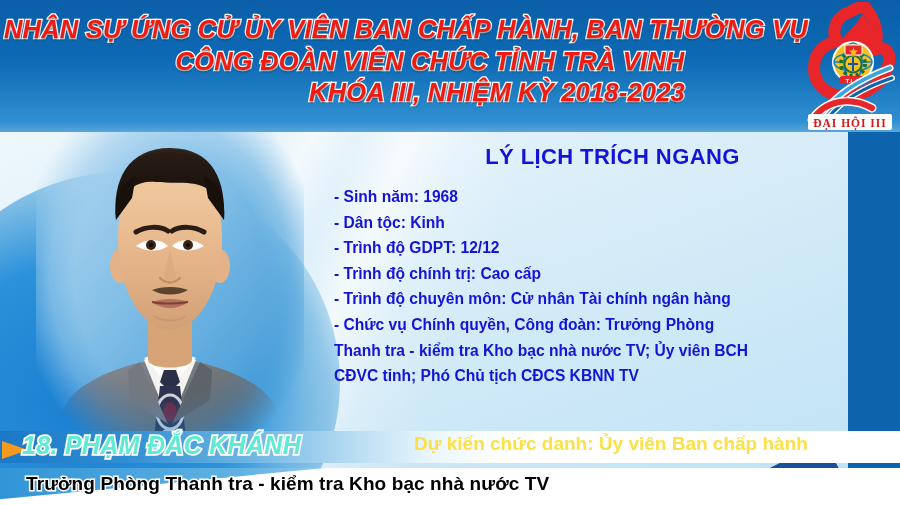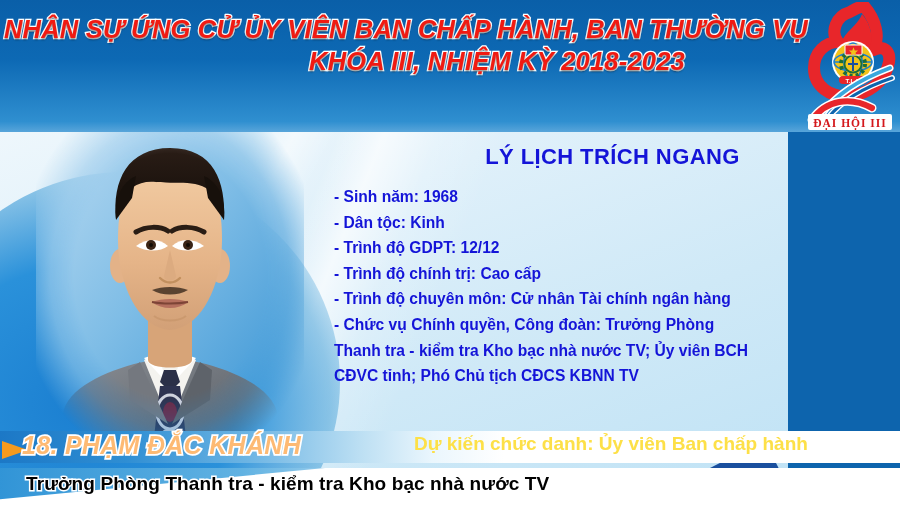--- a/index.html
+++ b/index.html
@@ -53,21 +53,21 @@
   #logo {
     position: absolute;
     right: 4px; top: 2px;
     width: 94px; height: 130px;
   }
 
   
   #body-panel {
     position: absolute;
     left: 0; top: 132px;
-    width: 788px; height: 373px;
+    width: 848px; height: 373px;
     background:
       linear-gradient(118deg,
         rgba(255,255,255,0.00) 0%,
         rgba(255,255,255,0.00) 26%,
         rgba(255,255,255,0.55) 30%,
         rgba(255,255,255,0.10) 34%,
         rgba(255,255,255,0.00) 40%),
       linear-gradient(112deg,
         rgba(255,255,255,0.00) 0%,
         rgba(255,255,255,0.00) 36%,
@@ -148,21 +148,21 @@
     position: absolute;
     left: 2px; top: 16px;
     width: 0; height: 0;
     border-top: 9px solid transparent;
     border-bottom: 9px solid transparent;
     border-left: 26px solid #f59a1e;
   }
   #person-name {
     position: absolute;
     left: 22px; top: 6px;
-    color: #fdba74;
+    color: #5eead4;
     font-size: 25px;
     font-weight: bold;
     font-style: italic;
     letter-spacing: .3px;
     -webkit-text-stroke: 3.4px #ffffff;
     paint-order: stroke fill;
     white-space: nowrap;
   }
   #expected-role {
     position: absolute;
@@ -203,20 +203,21 @@
   }
 </style>
 </head>
 <body>
 
 <div id="card">
 
   <div id="header">
     <div id="header-titles">
       <span class="hl" id="hl1">NHÂN SỰ ỨNG CỬ ỦY VIÊN BAN CHẤP HÀNH, BAN THƯỜNG VỤ</span>
+      <span class="hl" id="hl2">CÔNG ĐOÀN VIÊN CHỨC TỈNH TRÀ VINH</span>
       <span class="hl" id="hl3">KHÓA III, NHIỆM KỲ 2018-2023</span>
     </div>
 
     <svg id="logo" viewBox="0 0 94 130">
 
       <path d="M62 4 C74 18 78 34 72 48 C84 42 90 52 86 64 C82 80 66 92 48 94
                C28 96 12 84 12 66 C12 50 24 40 36 40 C28 30 34 14 48 10
                C52 8 58 4 62 4 Z" fill="none" stroke="#ffffff" stroke-width="7" stroke-linejoin="round"></path>
       <path d="M62 4 C74 18 78 34 72 48 C84 42 90 52 86 64 C82 80 66 92 48 94
                C28 96 12 84 12 66 C12 50 24 40 36 40 C28 30 34 14 48 10

